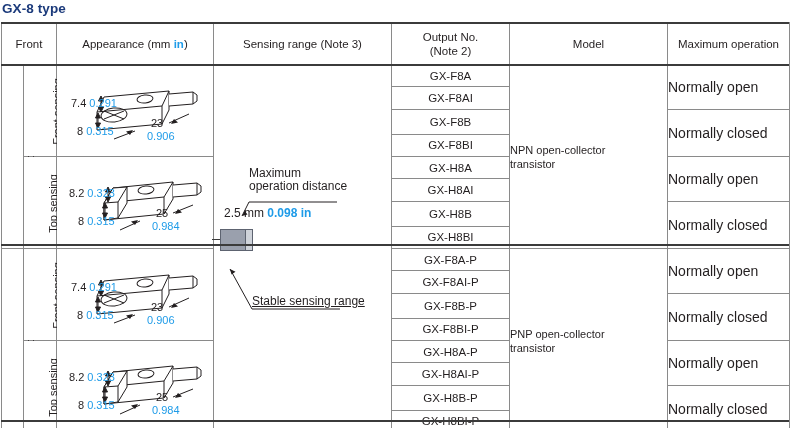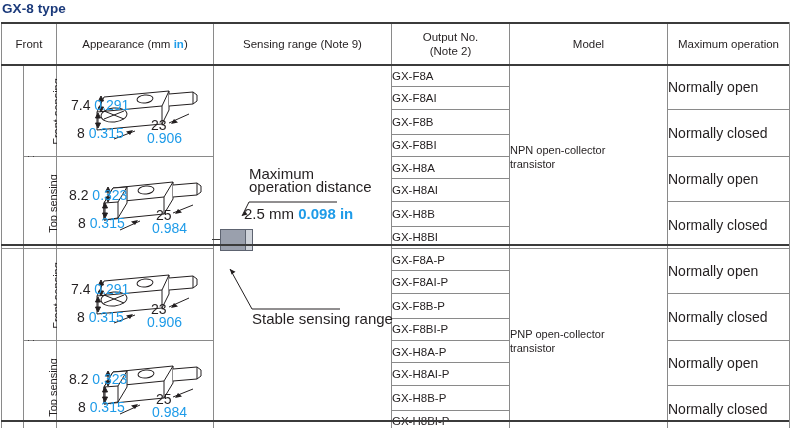--- a/index.html
+++ b/index.html
@@ -79,21 +79,21 @@
   }
   .vtext {
     display: inline-block;
     transform: rotate(-90deg);
     white-space: nowrap;
     font-size: 11px;
     line-height: 1;
   }
 
   td.model {
-    text-align: left;
+    text-align: center;
     font-weight: bold;
     font-size: 11.5px;
     height: 22.3px;
   }
   td.output {
     text-align: left;
     padding-left: 14px;
     font-size: 11px;
     line-height: 14px;
   }
@@ -101,21 +101,21 @@
     text-align: left;
     font-size: 14px;
   }
   td.appear, td.srange {
     padding: 0;
     position: relative;
   }
 
   
   .draw { position: relative; width: 100%; height: 100%; }
-  .dim { position: absolute; font-size: 14px; white-space: nowrap; }
+  .dim { position: absolute; font-size: 11px; white-space: nowrap; }
   .dim .mmv { color: #231f20; }
   .dim .inv { color: #1e9be8; }
 
   
   #srange-wrap {
     position: absolute;
     left: 212px; top: 66px;
     width: 178px; height: 354px;
     pointer-events: none;
   }
@@ -136,21 +136,21 @@
     border-left: none;
   }
   .sr-stem {
     position: absolute;
     left: 0px; top: 173px;
     width: 9px; height: 1px;
     background: #3b3b3b;
   }
   .sr-txt {
     position: absolute;
-    font-size: 15px;
+    font-size: 12px;
     white-space: nowrap;
     line-height: 13px;
   }
 </style>
 </head>
 <body>
 
 <div id="page">
 
   <div class="title">GX-8 type</div>
@@ -162,21 +162,21 @@
       <col style="width:157px">
       <col style="width:178px">
       <col style="width:118px">
       <col style="width:158px">
       <col style="width:122px">
     </colgroup>
     <thead>
       <tr>
         <th class="hd" colspan="2">Front</th>
         <th class="hd"><span>Appearance (mm </span><span class="blue">in</span><span>)</span></th>
-        <th class="hd">Sensing range (Note 9)</th>
+        <th class="hd">Sensing range (Note 3)</th>
         <th class="hd"><span>Output No.</span><br><span>(Note 2)</span></th>
         <th class="hd">Model</th>
         <th class="hd">Maximum operation</th>
       </tr>
     </thead>
     <tbody>
 
       <tr>
         <td class="vcell" rowspan="8">
           <span class="vtext">NPN output</span>
@@ -468,26 +468,26 @@
 
       <div class="sr-stem"></div>
       <div class="sr-bar"></div>
       <div class="sr-bar2"></div>
 
       <div class="sr-txt" style="left:37px; top:101px;">
         <span>Maximum</span><br>
         <span>operation distance</span>
       </div>
 
-      <div class="sr-txt" style="left:32px; top:141px;text-align:right;">
+      <div class="sr-txt" style="left:12px; top:141px;text-align:right;">
         <span>2.5 mm </span><span class="blue">0.098 in</span>
       </div>
 
 
-      <div class="sr-txt" style="left:40px; top:246px;">Stable sensing range</div>
+      <div class="sr-txt" style="left:40px; top:229px;text-decoration:underline;">Stable sensing range</div>
     </div>
   </div>
 
   <div class="frame-top"></div>
   <div class="frame-bot"></div>
   <div class="hdr-rule"></div>
   <div class="mid-rule"></div>
 
 </div>
 

